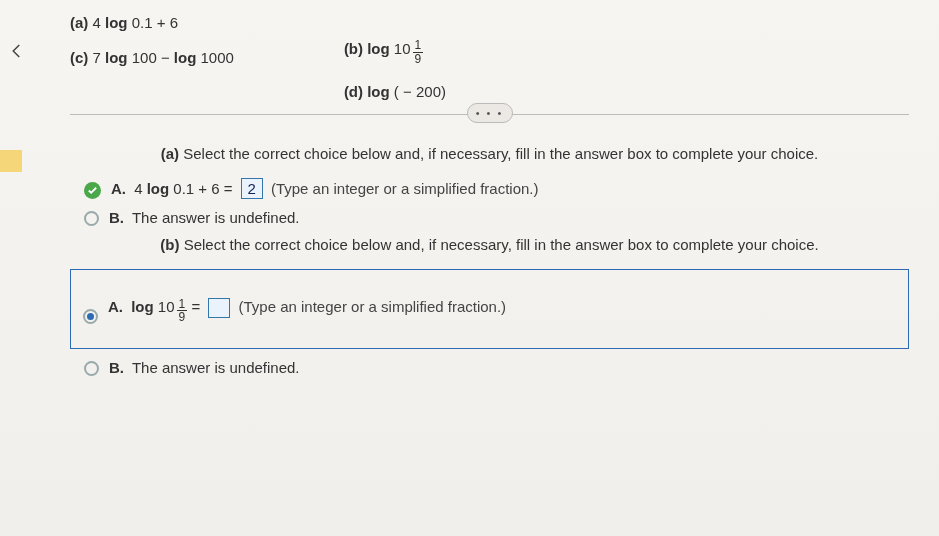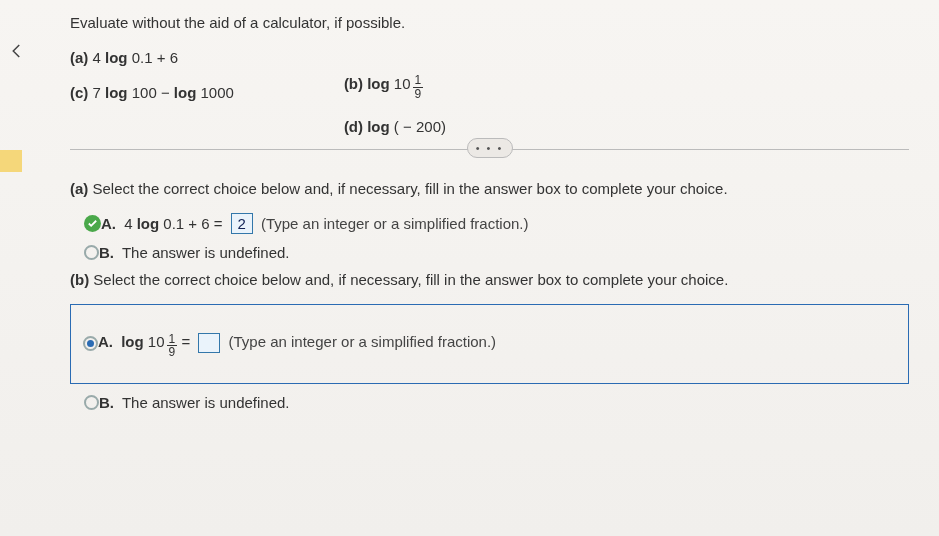--- a/index.html
+++ b/index.html
@@ -11,22 +11,22 @@
 .problem-grid { display: flex; gap: 110px; margin-bottom: 14px; }
 .col { display:flex; flex-direction:column; gap:18px; }
 .item { white-space: nowrap; }
 .bold { font-weight:700; }
 .frac { display:inline-flex; flex-direction:column; align-items:center; vertical-align: -0.1em; font-size:12px; line-height:1.05; margin-left:2px; }
 .frac .num { border-bottom:1px solid #333; padding:0 2px; }
 .frac .den { padding:0 2px; }
 .sup-frac { display:inline-block; vertical-align: super; }
 hr.divider { border:none; border-top:1px solid #bbb; margin: 6px 0 30px 0; position:relative; }
 .ellipsis-pill { position:absolute; left:50%; transform:translateX(-50%); top:-11px; background:#ece9e5; border:1px solid #bbb; border-radius:11px; height:20px; width:46px; display:flex; align-items:center; justify-content:center; font-size:11px; letter-spacing:2px; color:#555; cursor:pointer; }
-.section-q { margin-bottom: 16px; }
-.choice-row { display:flex; align-items:center; margin: 10px 0 10px 14px; }
+.section-q { margin-bottom: 16px; text-align: center; }
+.choice-row { display:flex; align-items:flex-end; gap:10px; margin: 10px 0 10px 14px; }
 .radio { width:15px; height:15px; border:2px solid #9aa; border-radius:50%; display:inline-flex; align-items:center; justify-content:center; flex-shrink:0; }
 .radio.selected::after { content:""; width:7px; height:7px; background:#2a6bb3; border-radius:50%; display:block; }
 .check-badge { width:17px; height:17px; border-radius:50%; background:#4aa84a; display:inline-flex; align-items:center; justify-content:center; flex-shrink:0; }
 .check-badge svg { width:11px; height:11px; }
 .opt-letter { font-weight:700; margin-right:4px; }
 .ans-box { display:inline-block; min-width:22px; padding:1px 5px; border:1px solid #37a; background:#eaf3fb; color:#125; text-align:center; margin: 0 4px; }
 .ans-blank { display:inline-block; width:22px; height:20px; border:1px solid #37a; background:#eaf3fb; vertical-align:middle; margin: 0 4px; }
 .hint { color:#444; }
 .selected-box { border:1.5px solid #2a6bb3; padding:12px 24px 14px 12px; margin-top:4px; }
 </style>
@@ -35,21 +35,20 @@
 
 <div class="back-arrow">
   <svg width="18" height="18" viewBox="0 0 24 24" fill="none" stroke="#444" stroke-width="2">
       <path d="M15 4l-8 8 8 8"></path>
     </svg>
 </div>
 <div class="yellow-strip"></div>
 
 <div class="page">
 
-  <div class="prompt">Evaluate without the aid of a calculator, if possible.</div>
 
   <div class="problem-grid">
     <div class="col">
       <div class="item">
         <span class="bold">(a)</span>
         <span>4 </span><span class="bold">log</span><span> 0.1 + 6</span>
       </div>
       <div class="item">
         <span class="bold">(c)</span>
         <span>7 </span><span class="bold">log</span><span> 100 − </span><span class="bold">log</span><span> 1000</span>

